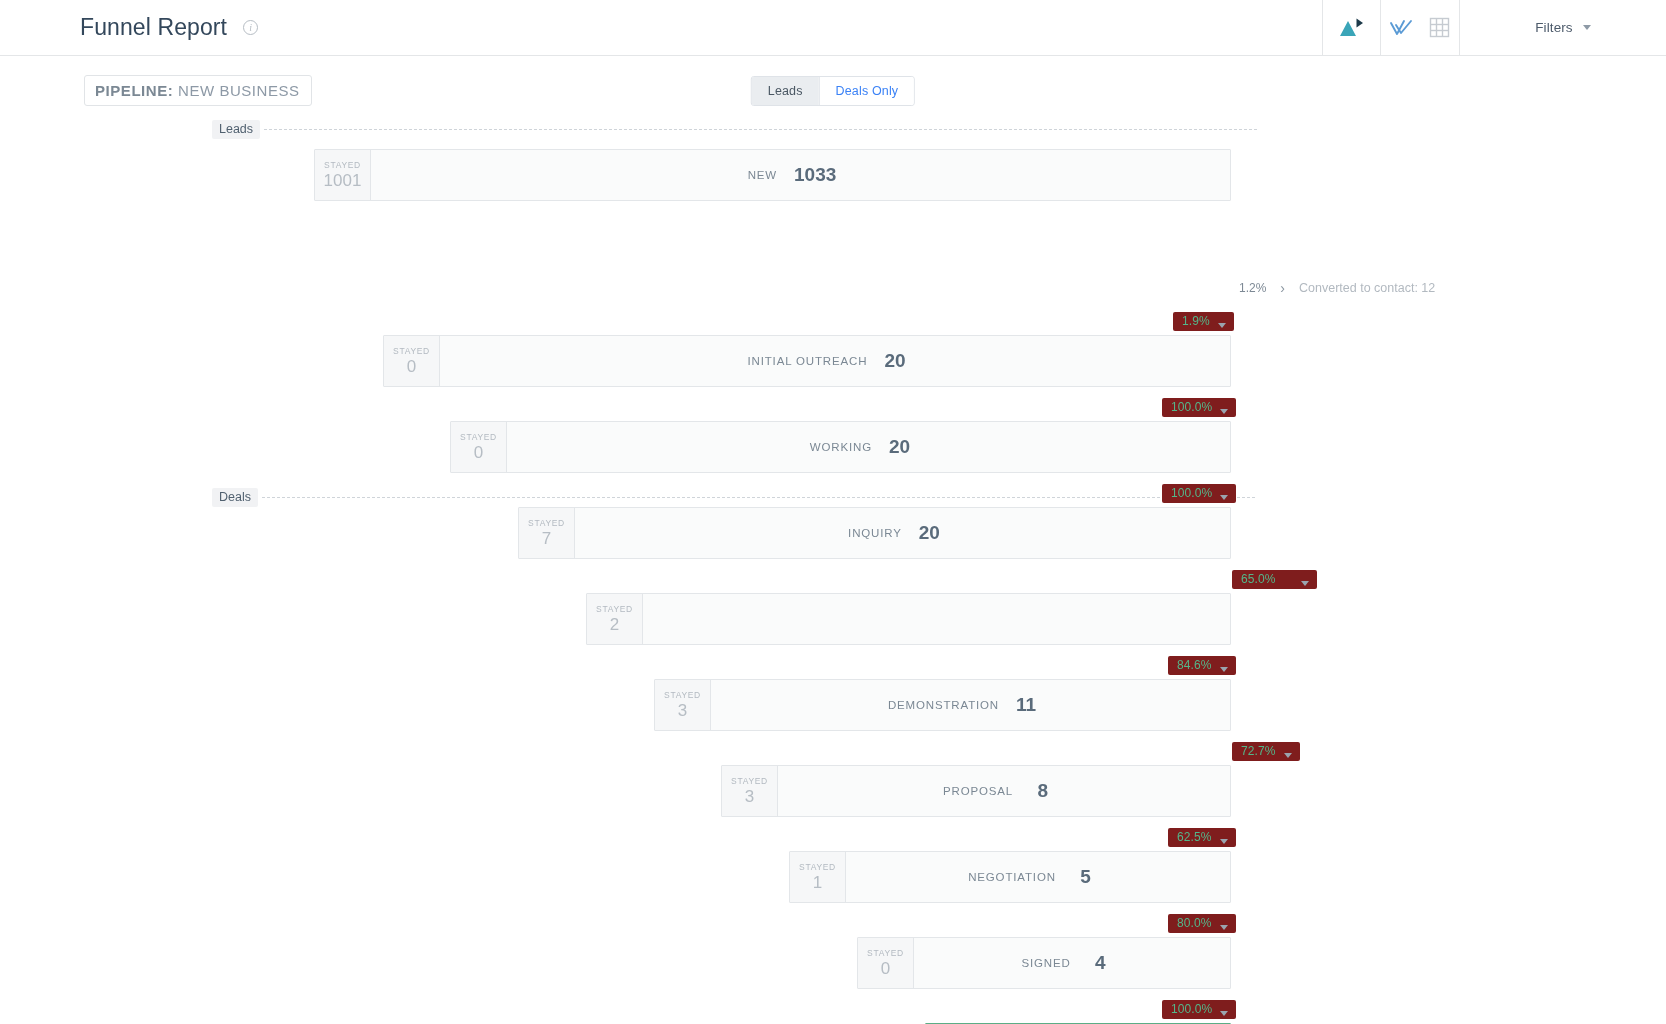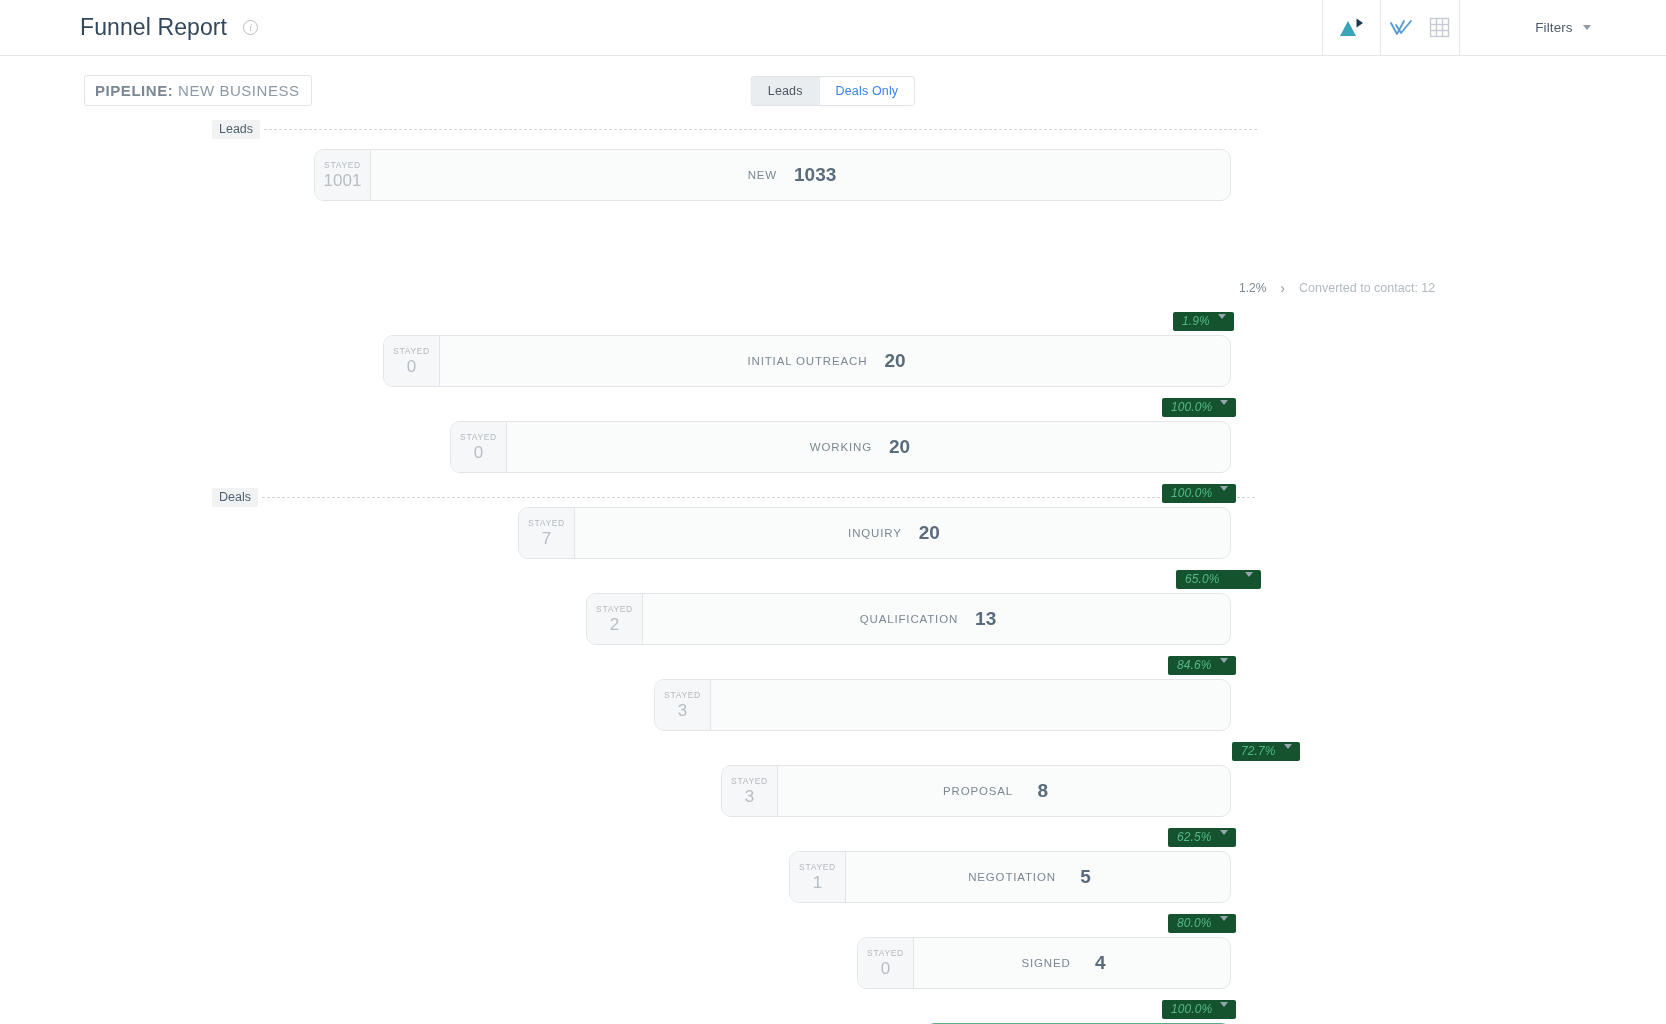--- a/index.html
+++ b/index.html
@@ -145,21 +145,21 @@
     height: 0;
   }
   .sect-divider.deals .sect-line { max-width: 993px; }
   .sect-divider.leads .sect-line { max-width: 993px; }
   .bar {
     position: absolute;
     height: 52px;
     display: flex;
     align-items: stretch;
     border: 1px solid #e3e6e9;
-    border-radius: 10px;
+    border-radius: 1px;
     background: #fafbfb;
     overflow: hidden;
   }
   .stayed {
     width: 56px;
     flex: none;
     border-right: 1px solid #e3e6e9;
     background: #f6f7f8;
     display: flex;
     flex-direction: column;
@@ -200,26 +200,25 @@
   }
 
   .bar.won {
     background: #5bad86;
     border-color: #5bad86;
   }
 
   .conv {
     position: absolute;
     display: flex;
-    align-items: flex-start;
+    align-items: flex-end;
     gap: 8px;
-    background: #14532d;
+    background: #7f1d1d;
     padding: 2px 8px 3px 9px;
     border-radius: 2px;
-    font-style: italic;
   }
   .conv-pct {
     font-size: 12px;
     color: #54b68a;
     font-weight: 400;
     letter-spacing: .1px;
   }
   .chev-g {
     width: 0; height: 0;
     border-left: 4.5px solid transparent;
@@ -369,45 +368,45 @@
   <div class="bar" style="left:518px; width:713px; top:398px;">
     <div class="stayed">
       <span class="stayed-label">STAYED</span>
       <span class="stayed-val">7</span>
     </div>
     <div class="bar-body">
       <span class="stage-name">INQUIRY</span>
       <span class="stage-count">20</span>
     </div>
   </div>
-  <div class="conv" style="left:1176px; top:461px;gap:25px;">
+  <div class="conv" style="left:1232px; top:461px;gap:25px;">
     <span class="conv-pct">65.0%</span>
     <span class="chev-g"></span>
   </div>
 
   <div class="bar" style="left:586px; width:645px; top:484px;">
     <div class="stayed">
       <span class="stayed-label">STAYED</span>
       <span class="stayed-val">2</span>
-    </div>
-    <div class="bar-body">
-      <span class="stage-name">QUALIFICATION</span>
-      <span class="stage-count">13</span>
     </div>
   </div>
   <div class="conv" style="left:1168px; top:547px;">
     <span class="conv-pct">84.6%</span>
     <span class="chev-g"></span>
   </div>
 
   <div class="bar" style="left:654px; width:577px; top:570px;">
     <div class="stayed">
       <span class="stayed-label">STAYED</span>
       <span class="stayed-val">3</span>
     </div>
+    <div class="bar-body">
+      <span class="stage-name">DEMONSTRATION</span>
+      <span class="stage-count">11</span>
+    </div>
   </div>
   <div class="conv" style="left:1232px; top:633px;">
     <span class="conv-pct">72.7%</span>
     <span class="chev-g"></span>
   </div>
 
   <div class="bar" style="left:721px; width:510px; top:656px;">
     <div class="stayed">
       <span class="stayed-label">STAYED</span>
       <span class="stayed-val">3</span>

